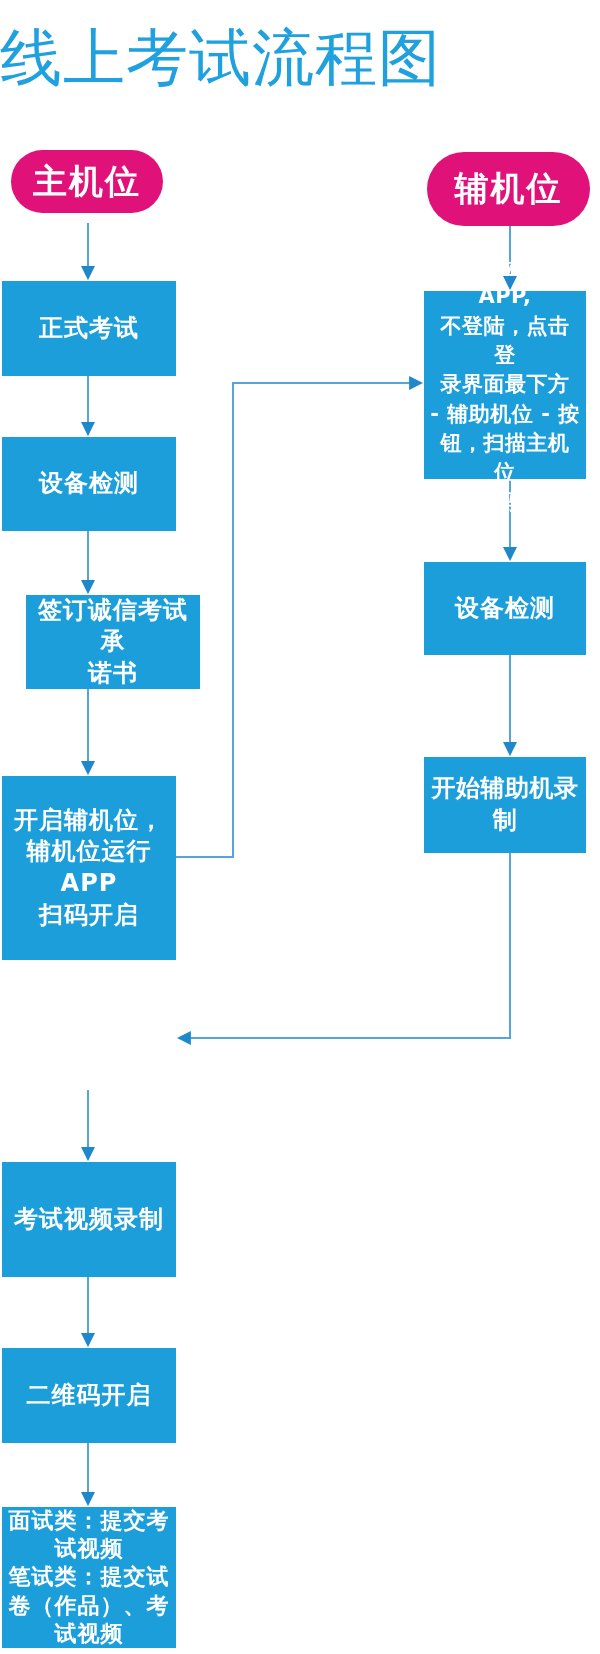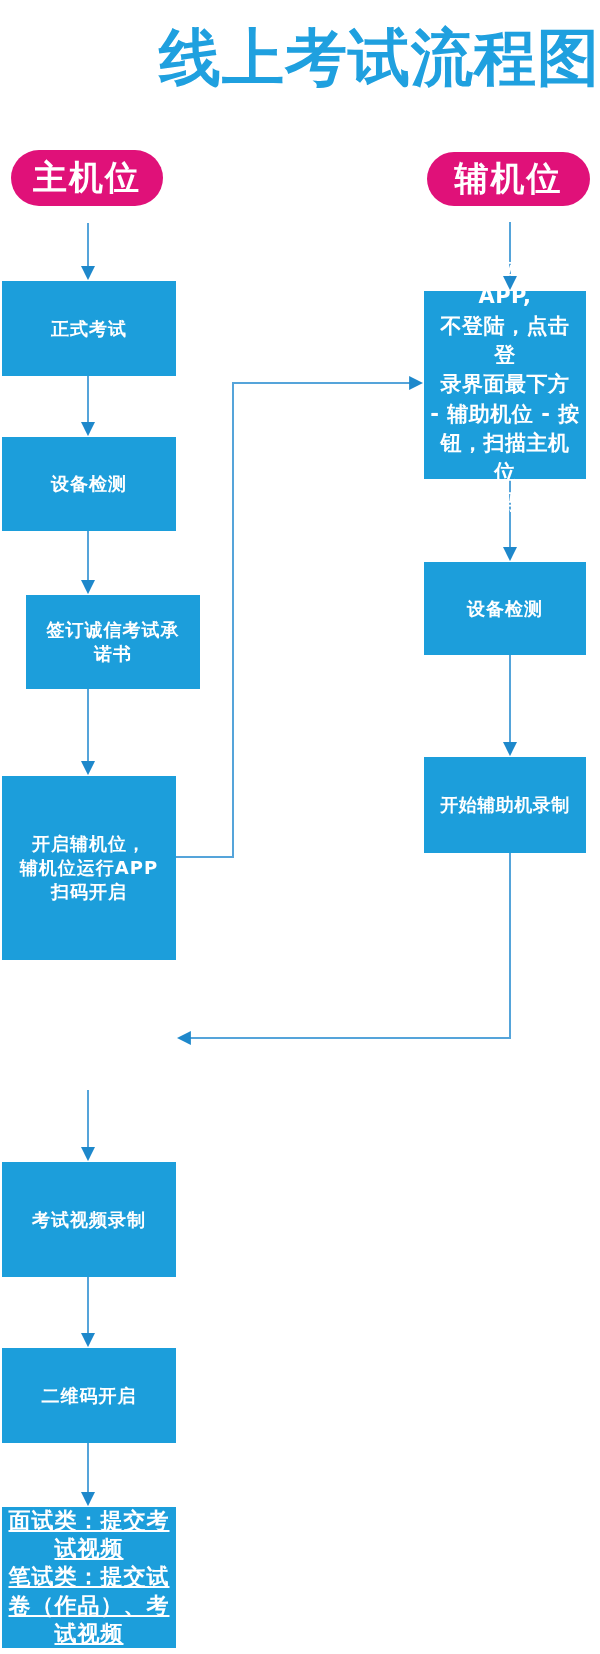--- a/index.html
+++ b/index.html
@@ -17,26 +17,25 @@
     position:relative;
     width:600px;
     height:1654px;
     background:#ffffff;
     overflow:hidden;
   }
   .page-title{
     position:absolute;
     left:0; top:16px;
     width:100%;
-    text-align:right;
+    text-align:left;
     font-size:62px;
-    font-weight:bold;
+    font-weight:normal;
     letter-spacing:1px;
     color:var(--title-blue);
-    padding-left:8px;
   }
   .overlay{
     position:absolute;
     left:0; top:0;
     width:600px; height:1654px;
     pointer-events:none;
   }
   .flow-line{
     stroke:var(--line-blue);
     stroke-width:2;
@@ -51,47 +50,47 @@
     display:flex;
     align-items:center;
     justify-content:center;
     background:var(--pill-pink);
     color:var(--text-white);
     font-weight:bold;
     font-size:34px;
     letter-spacing:2px;
     border-radius:37px;
   }
-  .pill-main{ left:11px; top:150px; width:152px; height:56px; }
-  .pill-aux{ left:427px; top:152px; width:163px; height:54px; }
+  .pill-main{ left:11px; top:150px; width:152px; height:63px; }
+  .pill-aux{ left:427px; top:152px; width:163px; height:74px; }
   .box{
     position:absolute;
     display:flex;
     align-items:center;
     justify-content:center;
     text-align:center;
     background:var(--box-blue);
     color:var(--text-white);
     font-weight:bold;
-    font-size:18px;
+    font-size:24px;
     line-height:1.32;
     letter-spacing:1px;
     white-space:pre-line;
     padding:4px 6px;
   }
   .col-main{ left:2px;  width:174px; }
   .col-aux{  left:424px; width:162px; }
   #m0{ top:281px;  height:95px; }
   #m1{ top:437px;  height:94px; }
   #m2{ top:595px;  height:94px;margin-left:24px; }
   #m3{ top:776px;  height:184px; }
   #m4{ top:995px;  height:95px; }
   #m5{ top:1162px; height:115px; }
   #m6{ top:1348px; height:95px; }
-  #m7{ top:1507px; height:141px; font-size:22px; line-height:1.28;text-decoration:underline; }
+  #m7{ top:1507px; height:141px; font-size:22px; line-height:1.28; }
   #a0{ top:291px;  height:188px; font-size:21px; line-height:1.4; letter-spacing:0.5px; }
   #a1{ top:562px;  height:93px; }
   #a2{ top:757px;  height:96px; letter-spacing:0.5px; }
 </style>
 </head>
 <body>
 
 <div class="canvas">
 
   <div class="page-title">线上考试流程图</div>

